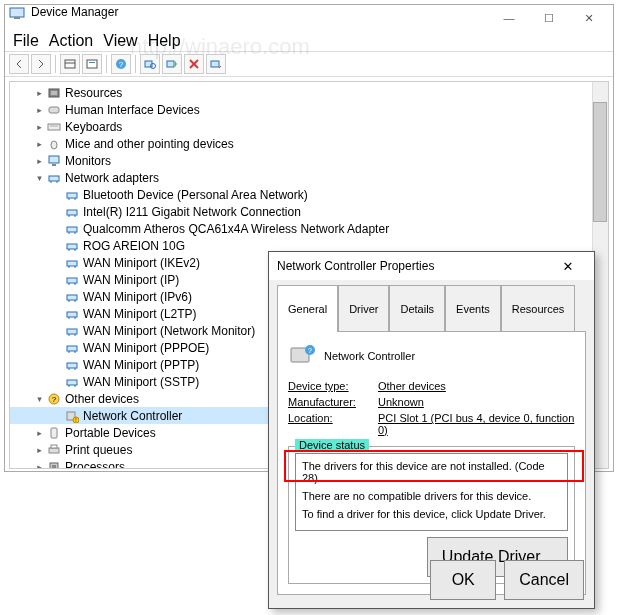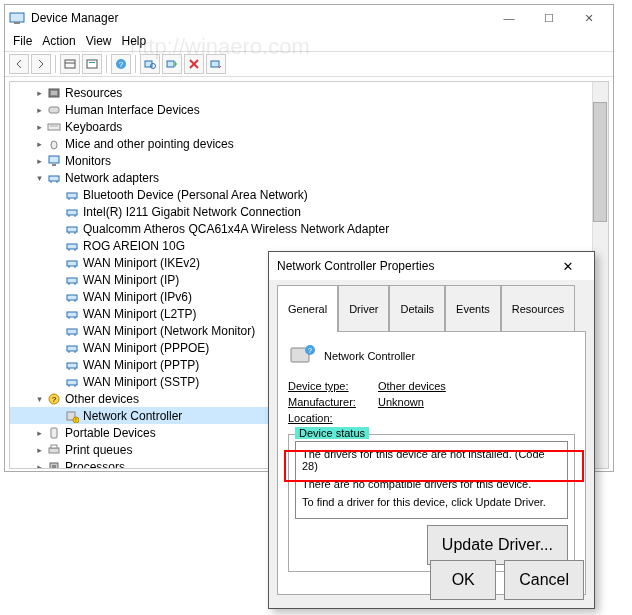--- a/index.html
+++ b/index.html
@@ -1,23 +1,23 @@
 <!DOCTYPE html>
 <html><head>
 <meta charset="utf-8">
 <style>
 * { box-sizing: border-box; font-family: "Segoe UI", Tahoma, sans-serif; }
 body { margin: 0; background: #fff; width: 632px; height: 615px; position: relative; overflow: hidden; }
 .window { position: absolute; border: 1px solid #aaa; background: #fff; }
 .main-window { left: 4px; top: 4px; width: 610px; height: 468px; }
-.titlebar { height: 26px; display: flex; align-items: center; padding: 0 4px; font-size: 12px; }
+.titlebar { height: 26px; display: flex; padding: 0 4px; font-size: 12px; }
 .titlebar .icon { width: 16px; height: 16px; margin-right: 6px; }
 .titlebar .spacer { flex: 1; }
 .winbtn { width: 40px; height: 26px; display: flex; align-items: center; justify-content: center; font-size: 11px; color: #555; }
-.menubar { height: 20px; display: flex; gap: 10px; padding: 0 8px; font-size: 12px; align-items: center; }
+.menubar { height: 20px; display: flex; gap: 10px; padding: 0 8px; font-size: 16px; align-items: center; }
 .menubar span { }
 .toolbar { height: 26px; border-top: 1px solid #ddd; border-bottom: 1px solid #ddd; display: flex; align-items: center; padding: 0 4px; gap: 2px; }
 .tbtn { width: 20px; height: 20px; border: 1px solid #ccc; background: #f8f8f8; display: flex; align-items: center; justify-content: center; font-size: 10px; }
 .tsep { width: 1px; height: 18px; background: #ccc; margin: 0 2px; }
 .tree-wrap { border: 1px solid #ccc; margin: 4px; height: 388px; overflow: auto; background: #fff; position: relative; }
 .tree { font-size: 12px; padding: 2px 0; }
 .tree-row { display: flex; align-items: center; height: 17px; white-space: nowrap; }
 .exp { width: 11px; height: 11px; margin-right: 2px; display: inline-flex; align-items: center; justify-content: center; font-size: 9px; color: #666; }
 .row-icon { width: 14px; height: 14px; margin-right: 4px; }
 .tree-row .label { }
@@ -409,20 +409,21 @@
     <div class="kv">
         <span class="k">Device type:</span>
         <span class="v">Other devices</span>
       </div>
     <div class="kv">
         <span class="k">Manufacturer:</span>
         <span class="v">Unknown</span>
       </div>
     <div class="kv">
         <span class="k">Location:</span>
+        <span class="v">PCI Slot 1 (PCI bus 4, device 0, function 0)</span>
       </div>
 
     <div class="fieldset">
       <span class="legend">Device status</span>
       <div class="status-box">
         <div>The drivers for this device are not installed. (Code 28)</div>
         <div style="height:6px"></div>
         <div>There are no compatible drivers for this device.</div>
         <div style="height:6px"></div>
         <div>To find a driver for this device, click Update Driver.</div>

